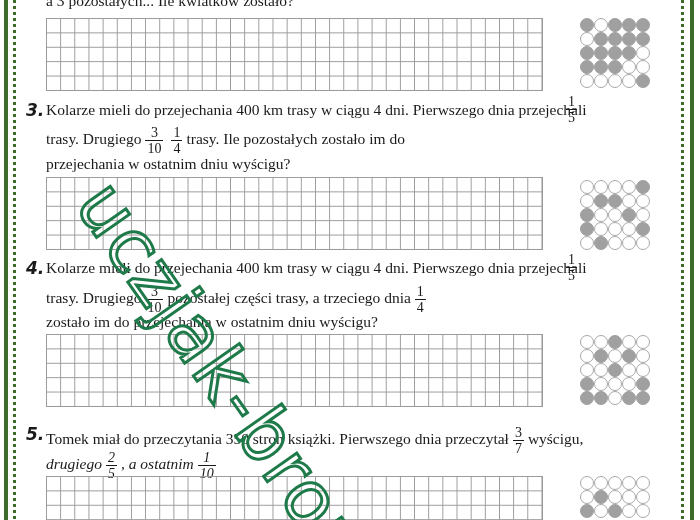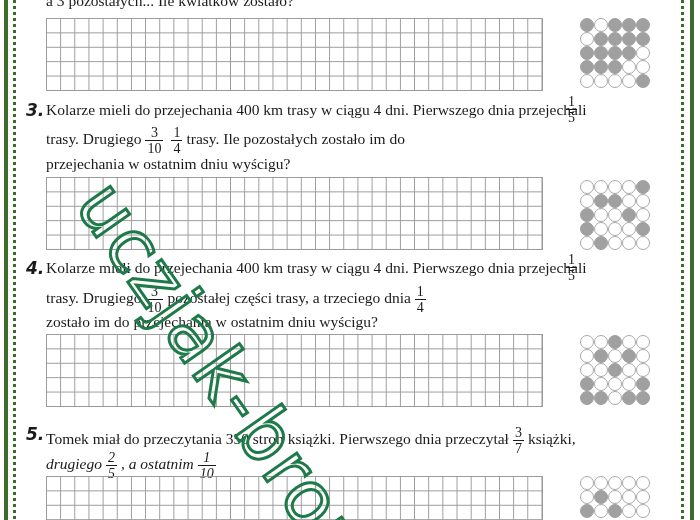--- a/index.html
+++ b/index.html
@@ -156,21 +156,21 @@
     <div class="dot f"></div>
     <div class="dot f"></div>
     <div class="dot f"></div>
     <div class="dot"></div>
     <div class="dot f"></div>
     <div class="dot f"></div>
   </div>
 
 <div class="num" style="top:424px;">5.</div>
 <div class="line" style="top:425px;">
-  <span>Tomek miał do przeczytania 350 stron książki. Pierwszego dnia przeczytał</span><span class="frac"><span class="n">3</span><span class="d">7</span></span><span>książki,</span>
+  <span>Tomek miał do przeczytania 350 stron książki. Pierwszego dnia przeczytał</span><span class="frac"><span class="n">3</span><span class="d">7</span></span><span>wyścigu,</span>
 </div>
 <div class="line" style="top:450px;font-style:italic;">
   <span>drugiego</span><span class="frac"><span class="n">2</span><span class="d">5</span></span><span>, a ostatnim</span><span class="frac"><span class="n">1</span><span class="d">10</span></span>
 </div>
 <div class="grid" style="top:476px;"></div>
 <div class="dots" id="dots3" style="top:476px;">
     <div class="dot"></div>
     <div class="dot"></div>
     <div class="dot"></div>
     <div class="dot"></div>

